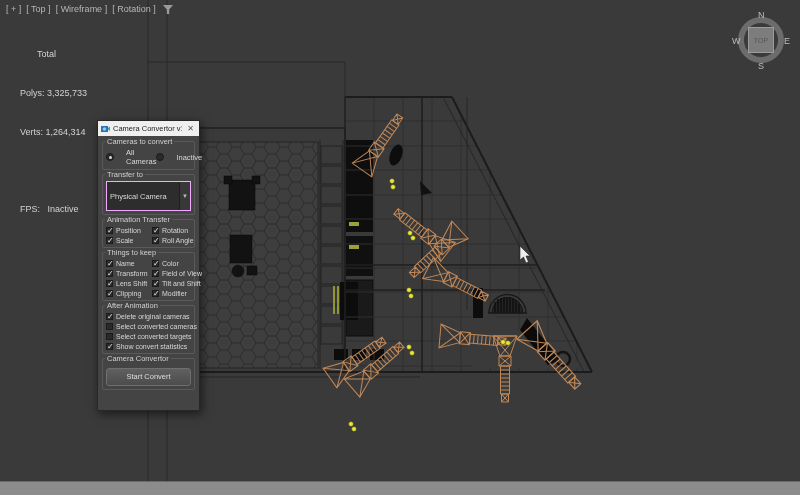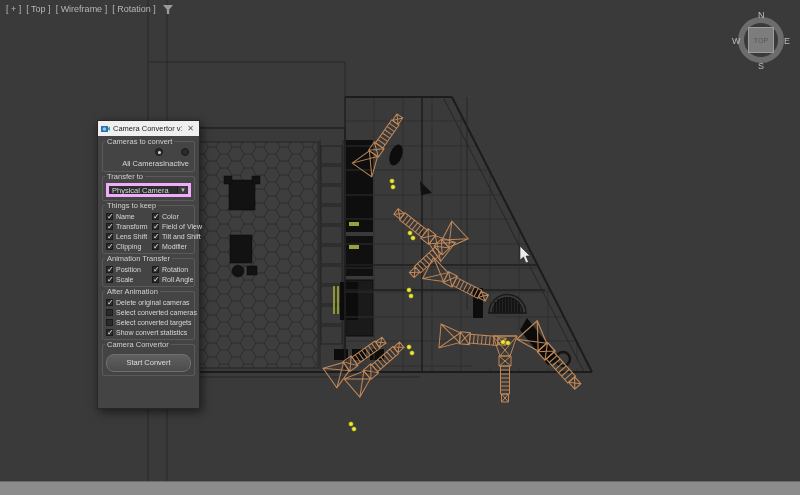--- a/index.html
+++ b/index.html
@@ -33,54 +33,54 @@
   .vn { left:27px; top:0px; } .vs { left:27px; top:51px; }
   .vw { left:1px; top:26px; } .ve { left:53px; top:26px; }
 
   
   .dlg { position:absolute; left:97px; top:120px; width:103px; background:#444444;
          border:1px solid #272727; box-shadow:2px 3px 9px rgba(0,0,0,.55); }
   .dlg-title { height:15px; background:#efefef; display:flex; align-items:center;
                padding:0 3px; gap:3px; }
   .dlg-title .t { flex:1; font-size:7.5px; color:#222; white-space:nowrap; overflow:hidden; }
   .dlg-title .x { font-size:8px; color:#555; padding:0 2px; cursor:default; }
-  .dlg-body { padding:5px 4px 16px; }
+  .dlg-body { padding:5px 4px 4px; }
 
   .grp { position:relative; border:1px solid #5a5a5a; border-radius:2px;
          padding:6px 3px 3px; margin-bottom:4px; }
   .gt { position:absolute; top:-5px; left:2px; background:#444444; padding:0 2px;
         font-size:7.5px; line-height:9px; color:#d0d0d0; white-space:nowrap; }
 
   .lbl { font-size:7.5px; color:#d6d6d6; }
 
   .radio-row { display:flex; align-items:center; }
-  .radio-row .opt { display:flex; align-items:flex-end; gap:3px;flex-direction:column; }
+  .radio-row .opt { display:flex; align-items:center; gap:12px; }
   .radio-row .opt:first-child { width:57px; }
   .rb { width:8px; height:8px; border-radius:50%; background:#2a2a2a;
         border:1px solid #1b1b1b; position:relative; flex:0 0 auto; }
   .rb.on::after { content:""; position:absolute; left:1.5px; top:1.5px; width:3px;
                   height:3px; border-radius:50%; background:#d6d6d6; }
 
-  .combo { height:14px; background:#2d2d2d; border:3px solid #f0abfc; display:flex;
+  .combo { height:30px; background:#2d2d2d; border:1px solid #f0abfc; display:flex;
            align-items:center; }
   .combo .cv { flex:1; font-size:7.5px; color:#d8d8d8; padding-left:3px; white-space:nowrap; }
   .combo .ca { width:11px; height:100%; display:flex; align-items:center; justify-content:center;
                border-left:1px solid #1e1e1e; background:#383838; color:#b9b9b9; font-size:6px; }
 
   .cb-grid { display:grid; grid-template-columns:46px 1fr; row-gap:2px; }
   .cb-col  { display:grid; row-gap:2px; }
   .cbi { display:flex; align-items:center; gap:3px; min-height:8px; }
   .cb { width:7px; height:7px; background:#2a2a2a; border:1px solid #1b1b1b;
         position:relative; flex:0 0 auto; }
   .cb.on::after { content:"\2713"; position:absolute; left:0px; top:-2px;
                   font-size:8px; color:#dfeaf2; }
   .cbi .lbl { white-space:nowrap; font-size:7px; }
 
   .btn { width:100%; height:18px; margin-top:1px; background:linear-gradient(#606060,#4c4c4c);
-         border:1px solid #6f6f6f; border-radius:8px; color:#dedede; font-size:7.5px;
+         border:1px solid #6f6f6f; border-radius:3px; color:#dedede; font-size:7.5px;
          font-family:"Liberation Sans", sans-serif; }
 
   
   .bottom-bar { position:absolute; left:0; top:481px; width:800px; height:14px;
                 background:#8c8c8c; border-top:1px solid #6a6a6a; }
 </style>
 </head>
 <body>
 
 <div class="stage">
@@ -213,20 +213,27 @@
   <div class="vp-label">
     <span>[ + ]</span>
     <span>[ Top ]</span>
     <span>[ Wireframe ]</span>
     <span>[ Rotation ]</span>
     <svg class="vp-filter" width="10" height="9" viewBox="0 0 10 9">
       <path d="M0,0 H10 L6.2,4.5 V9 L3.8,9 V4.5 Z" fill="#9a9a9a"></path>
     </svg>
   </div>
 
+  <div class="stats">
+    <div class="total">Total</div>
+    <div>Polys: 3,325,733</div>
+    <div>Verts: 1,264,314</div>
+    <div class="gap"></div>
+    <div>FPS:   Inactive</div>
+  </div>
 
   <div class="vcube">
     <div class="vring"></div>
     <div class="vcenter">
       <span>TOP</span>
     </div>
     <span class="vdir vn">N</span>
     <span class="vdir ve">E</span>
     <span class="vdir vs">S</span>
     <span class="vdir vw">W</span>
@@ -261,20 +268,42 @@
 
       <div class="grp">
         <span class="gt">Transfer to</span>
         <div class="combo">
           <span class="cv">Physical Camera</span>
           <span class="ca">▼</span>
         </div>
       </div>
 
       <div class="grp">
+        <span class="gt">Animation Transfer</span>
+        <div class="cb-grid">
+          <span class="cbi">
+            <span class="cb on"></span>
+            <span class="lbl">Position</span>
+            </span>
+          <span class="cbi">
+            <span class="cb on"></span>
+            <span class="lbl">Rotation</span>
+            </span>
+          <span class="cbi">
+            <span class="cb on"></span>
+            <span class="lbl">Scale</span>
+            </span>
+          <span class="cbi">
+            <span class="cb on"></span>
+            <span class="lbl">Roll Angle</span>
+            </span>
+        </div>
+      </div>
+
+      <div class="grp">
         <span class="gt">Things to keep</span>
         <div class="cb-grid">
           <span class="cbi">
             <span class="cb on"></span>
             <span class="lbl">Name</span>
             </span>
           <span class="cbi">
             <span class="cb on"></span>
             <span class="lbl">Color</span>
             </span>
@@ -294,42 +323,20 @@
             <span class="cb on"></span>
             <span class="lbl">Tilt and Shift</span>
             </span>
           <span class="cbi">
             <span class="cb on"></span>
             <span class="lbl">Clipping</span>
             </span>
           <span class="cbi">
             <span class="cb on"></span>
             <span class="lbl">Modifier</span>
-            </span>
-        </div>
-      </div>
-
-      <div class="grp">
-        <span class="gt">Animation Transfer</span>
-        <div class="cb-grid">
-          <span class="cbi">
-            <span class="cb on"></span>
-            <span class="lbl">Position</span>
-            </span>
-          <span class="cbi">
-            <span class="cb on"></span>
-            <span class="lbl">Rotation</span>
-            </span>
-          <span class="cbi">
-            <span class="cb on"></span>
-            <span class="lbl">Scale</span>
-            </span>
-          <span class="cbi">
-            <span class="cb on"></span>
-            <span class="lbl">Roll Angle</span>
             </span>
         </div>
       </div>
 
 
       <div class="grp">
         <span class="gt">After Animation</span>
         <div class="cb-col">
           <span class="cbi">
             <span class="cb on"></span>

